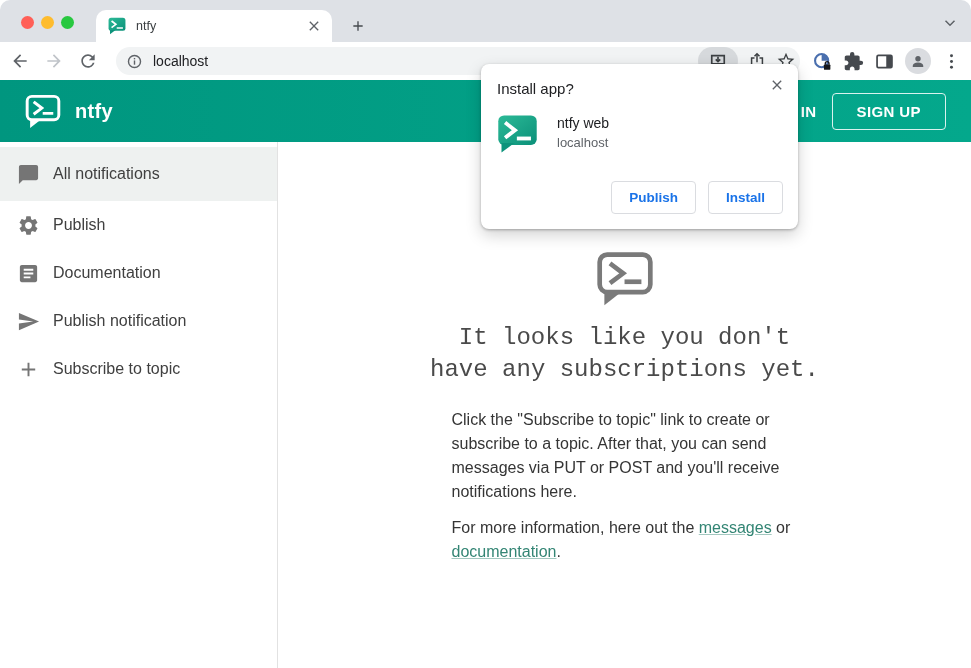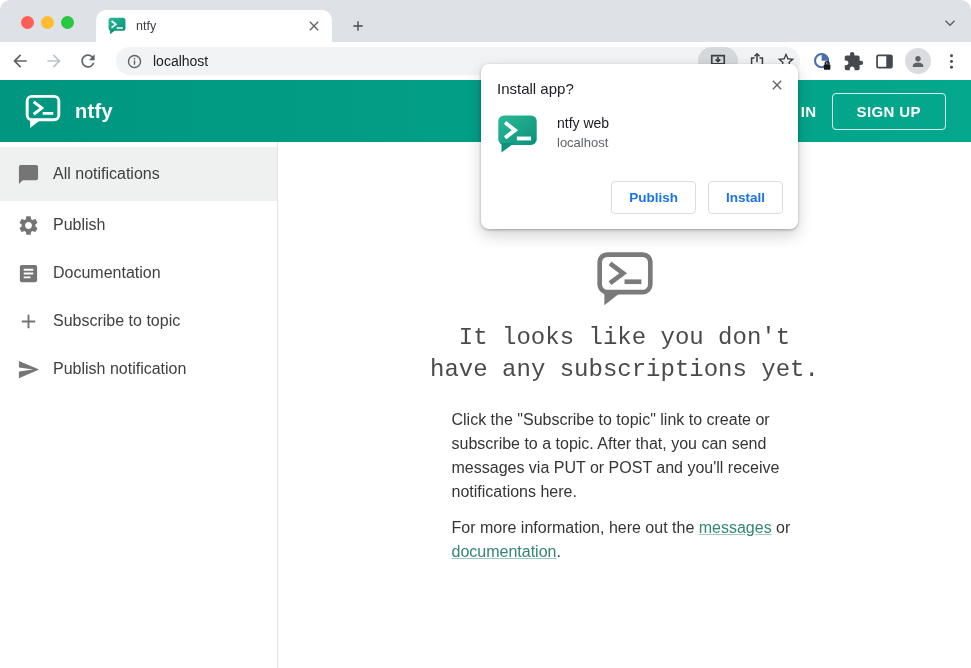--- a/index.html
+++ b/index.html
@@ -269,29 +269,29 @@
         <span class="side-label">Publish</span>
       </div>
       <div class="side-item">
         <svg class="side-icon">
             <use href="#i-article"></use>
           </svg>
         <span class="side-label">Documentation</span>
       </div>
       <div class="side-item">
         <svg class="side-icon">
+            <use href="#i-send"></use>
+          </svg>
+        <span class="side-label">Publish notification</span>
+      </div>
+      <div class="side-item">
+        <svg class="side-icon">
             <use href="#i-plus"></use>
           </svg>
         <span class="side-label">Subscribe to topic</span>
-      </div>
-      <div class="side-item">
-        <svg class="side-icon">
-            <use href="#i-send"></use>
-          </svg>
-        <span class="side-label">Publish notification</span>
       </div>
     </div>
 
     <div class="main">
       <div class="empty">
         <svg class="empty-logo">
             <use href="#logo-outline"></use>
           </svg>
         <h2 class="empty-heading">It looks like you don't have any subscriptions yet.</h2>
         <div class="empty-paras">

